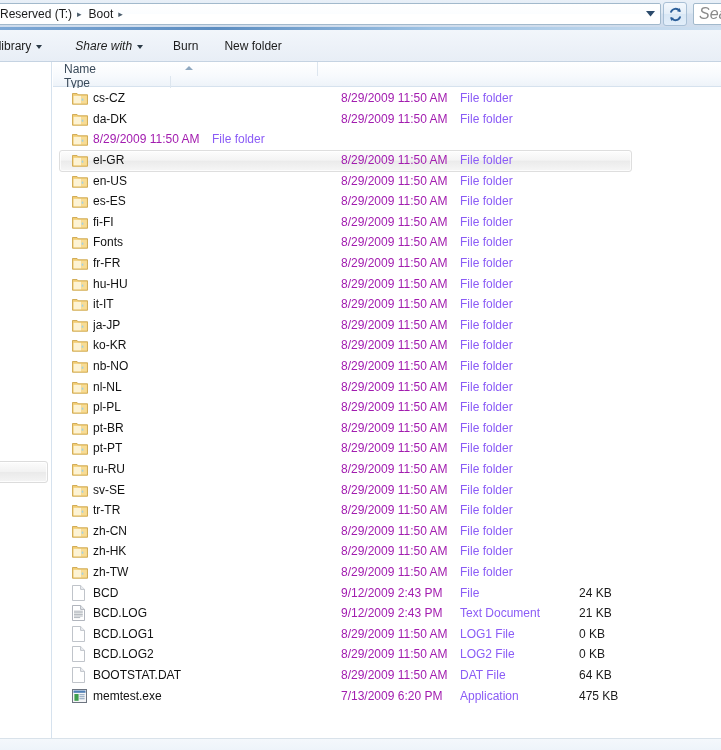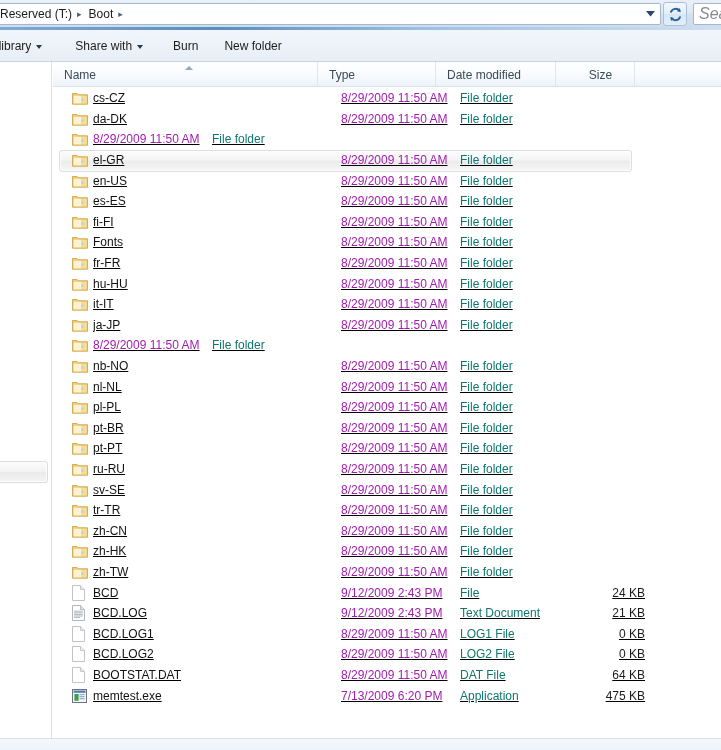--- a/index.html
+++ b/index.html
@@ -158,20 +158,21 @@
   }
 
   
   .colhead {
     position: absolute;
     left: 53px; top: 62px;
     width: 668px; height: 25px;
     background: linear-gradient(to bottom, #ffffff 0%, #f7fafd 60%, #eef3f9 100%);
     border-bottom: 1px solid #d6e2ee;
     display: flex;
+    flex-direction: column;
   }
   .ch {
     position: relative;
     font-size: 12px;
     color: #3a4a5a;
     display: flex;
     align-items: center;
     padding-left: 11px;
     height: 25px;
     border-right: 1px solid #dde6ef;
@@ -198,21 +199,20 @@
     width: 668px; height: 650px;
     background: #ffffff;
     overflow: hidden;
   }
   .row {
     position: relative;
     height: 20.6px;
     display: flex;
     align-items: center;
     padding-left: 19px;
-    text-decoration: underline;
   }
   .row.hovered::before {
     content: "";
     position: absolute;
     left: 6px; top: 0px;
     width: 571px; height: 20px;
     background: linear-gradient(to bottom, #fdfdfd 0%, #f4f4f4 45%, #ebebeb 52%, #f6f6f6 100%);
     border: 1px solid #dedede;
     border-radius: 3px;
     box-shadow: 0 0 0 1px rgba(255,255,255,0.7) inset;
@@ -221,22 +221,22 @@
     position: relative;
     z-index: 2;
     font-size: 12px;
     color: #111111;
     white-space: nowrap;
     overflow: hidden;
   }
   .c-icon { width: 21px; height: 16px; display: flex; align-items: center; }
   .c-name { width: 248px; }
   .c-date { width: 119px; color: #a21caf; }
-  .c-type { width: 119px; color: #0f766e; }
-  .c-size { width: 78px; text-align: right; color: #1a1a1a; padding-right: 12px; }
+  .c-type { width: 119px; color: #8b5cf6; }
+  .c-size { width: 78px; color: #1a1a1a; padding-right: 12px; }
 
   
   .ico { display: block; }
 
   
   .bottom-sep {
     position: absolute;
     left: 0; top: 738px;
     width: 721px; height: 1px;
     background: #d9e2ea;
@@ -283,21 +283,21 @@
       <span class="ph">Sea</span>
     </div>
   </div>
   <div class="addr-underline"></div>
 
   <div class="toolbar">
     <div class="tb-item" style="margin-left:-22px;">
       <span>in library</span>
       <span class="tb-caret"></span>
     </div>
-    <div class="tb-item" style="margin-left:17px;">
+    <div class="tb-item" style="margin-left:17px;font-style:italic;">
       <span>Share with</span>
       <span class="tb-caret"></span>
     </div>
     <div class="tb-item" style="margin-left:14px;">
       <span>Burn</span>
     </div>
     <div class="tb-item" style="margin-left:10px;">
       <span>New folder</span>
     </div>
   </div>
@@ -506,20 +506,21 @@
       <div class="row">
         <div class="cell c-icon">
           <svg class="ico" width="16" height="14" viewBox="0 0 16 14">
             <path d="M0.5 2.5 L5 2.5 L6.3 3.8 L15.5 3.8 L15.5 13.2 L0.5 13.2 Z" fill="#f0c869" stroke="#c8a martin" stroke-width="0"></path>
             <path d="M0.5 2.5 L5 2.5 L6.3 3.8 L15.5 3.8 L15.5 13.2 L0.5 13.2 Z" fill="#f2cd74" stroke="#c9a24a" stroke-width="0.8"></path>
             <path d="M1.6 4.8 L9.2 4.8 L9.2 12.4 L1.6 12.4 Z" fill="#fdf3d4"></path>
             <path d="M9.2 4.8 L14.8 4.8 L14.8 12.4 L9.2 12.4 Z" fill="#f7dc96"></path>
             <rect x="9.7" y="7.6" width="1.6" height="2.1" fill="#9fd0e6"></rect>
           </svg>
         </div>
+        <div class="cell c-name">ko-KR</div>
         <div class="cell c-date">8/29/2009 11:50 AM</div>
         <div class="cell c-type">File folder</div>
         <div class="cell c-size"></div>
       </div>
       <div class="row">
         <div class="cell c-icon">
           <svg class="ico" width="16" height="14" viewBox="0 0 16 14">
             <path d="M0.5 2.5 L5 2.5 L6.3 3.8 L15.5 3.8 L15.5 13.2 L0.5 13.2 Z" fill="#f0c869" stroke="#c8a martin" stroke-width="0"></path>
             <path d="M0.5 2.5 L5 2.5 L6.3 3.8 L15.5 3.8 L15.5 13.2 L0.5 13.2 Z" fill="#f2cd74" stroke="#c9a24a" stroke-width="0.8"></path>
             <path d="M1.6 4.8 L9.2 4.8 L9.2 12.4 L1.6 12.4 Z" fill="#fdf3d4"></path>

